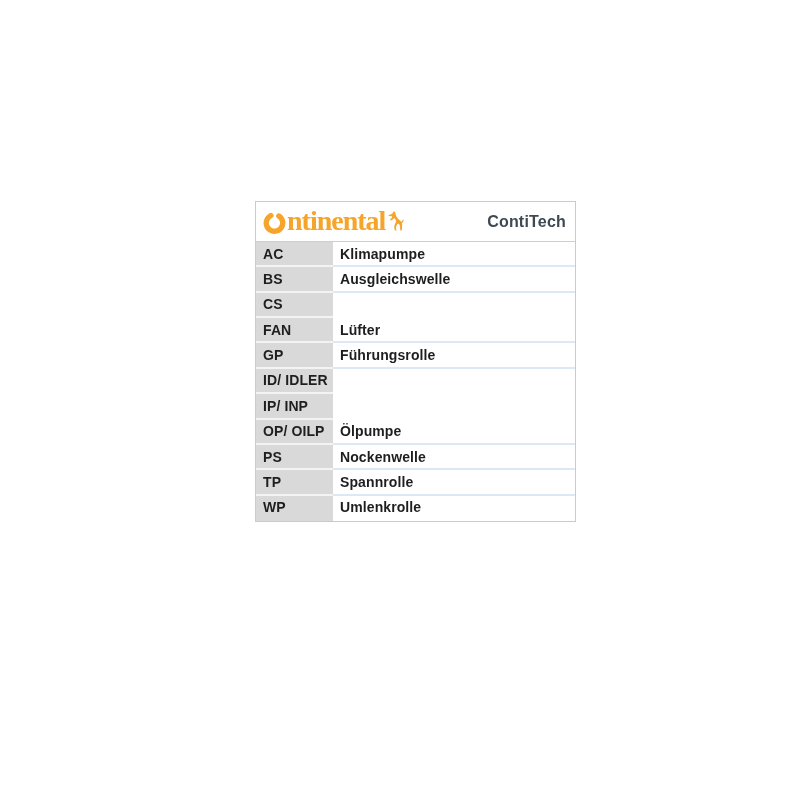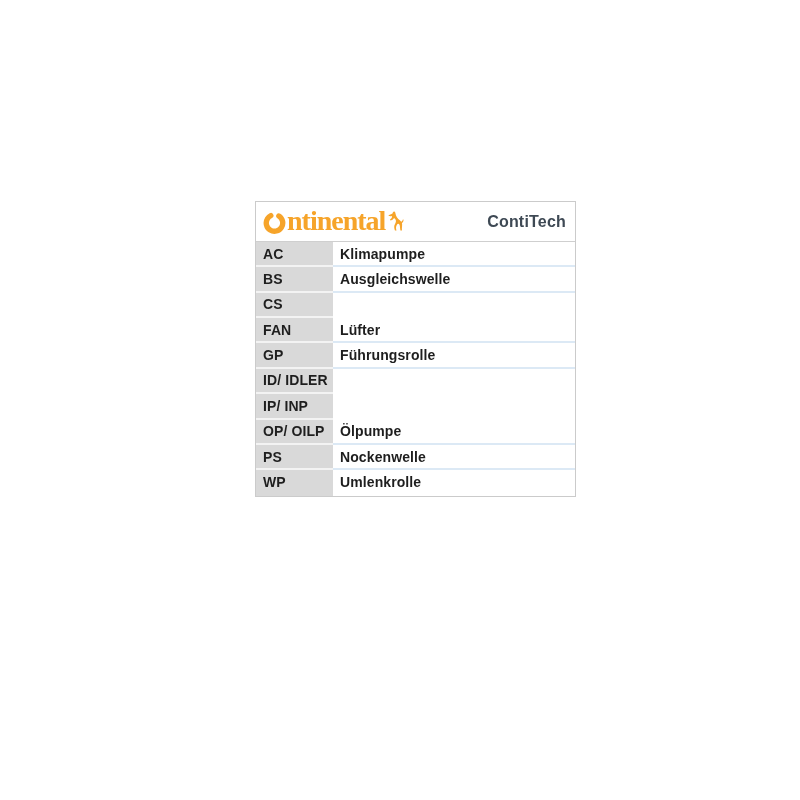--- a/index.html
+++ b/index.html
@@ -156,20 +156,24 @@
   <div class="trow">
     <div class="cell abbr">OP/ OILP</div>
     <div class="cell meaning">Ölpumpe</div>
   </div>
 
   <div class="trow">
     <div class="cell abbr">PS</div>
     <div class="cell meaning">Nockenwelle</div>
   </div>
 
+  <div class="trow">
+    <div class="cell abbr">TP</div>
+    <div class="cell meaning">Spannrolle</div>
+  </div>
 
   <div class="trow">
     <div class="cell abbr">WP</div>
     <div class="cell meaning">Umlenkrolle</div>
   </div>
 </div>
 
   </div>
 </div>
 

